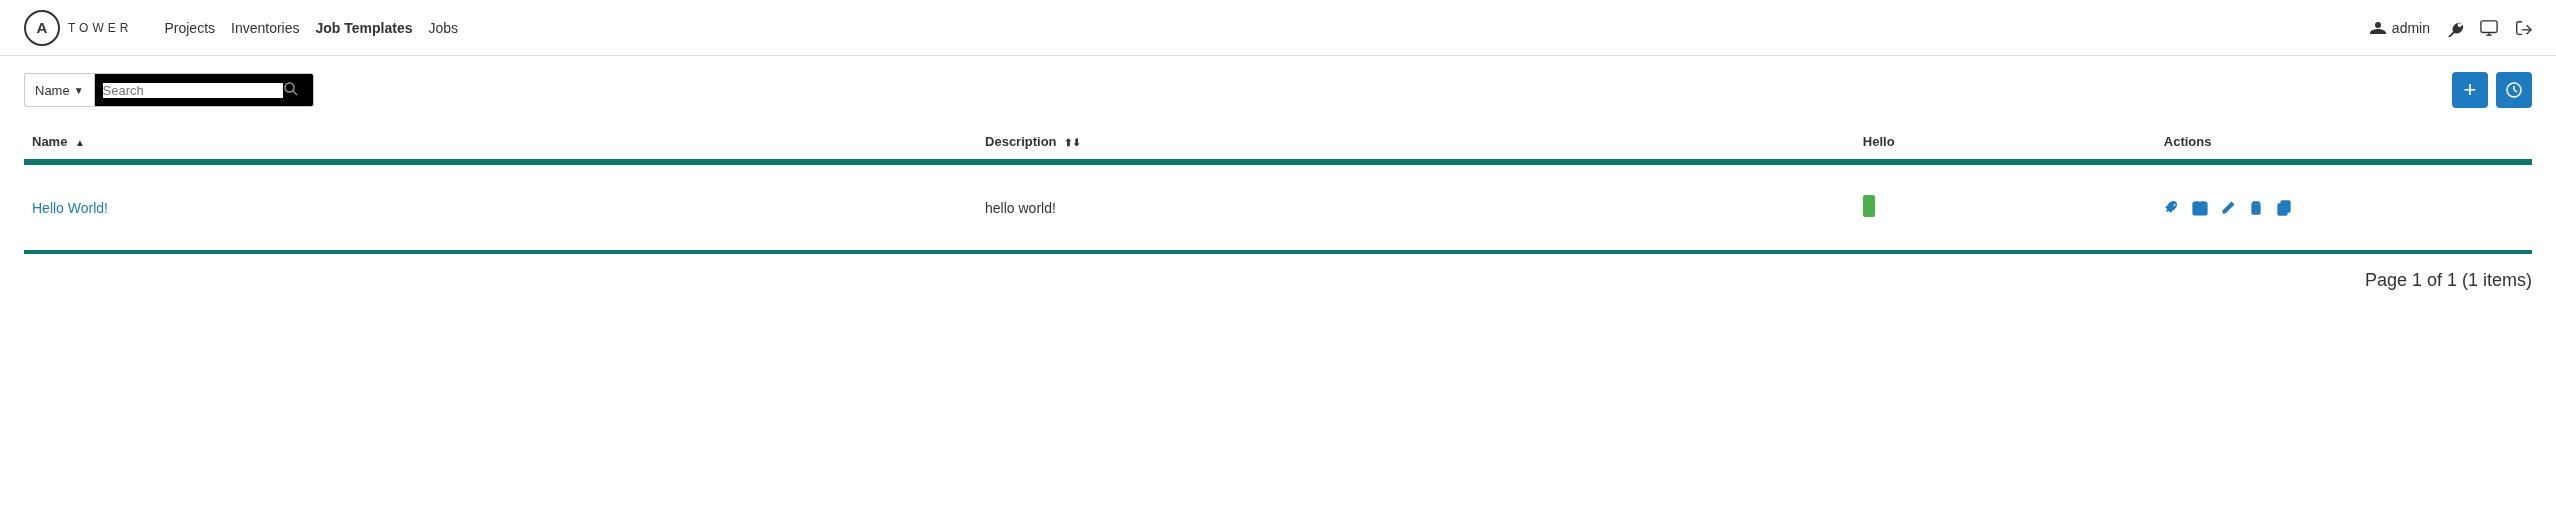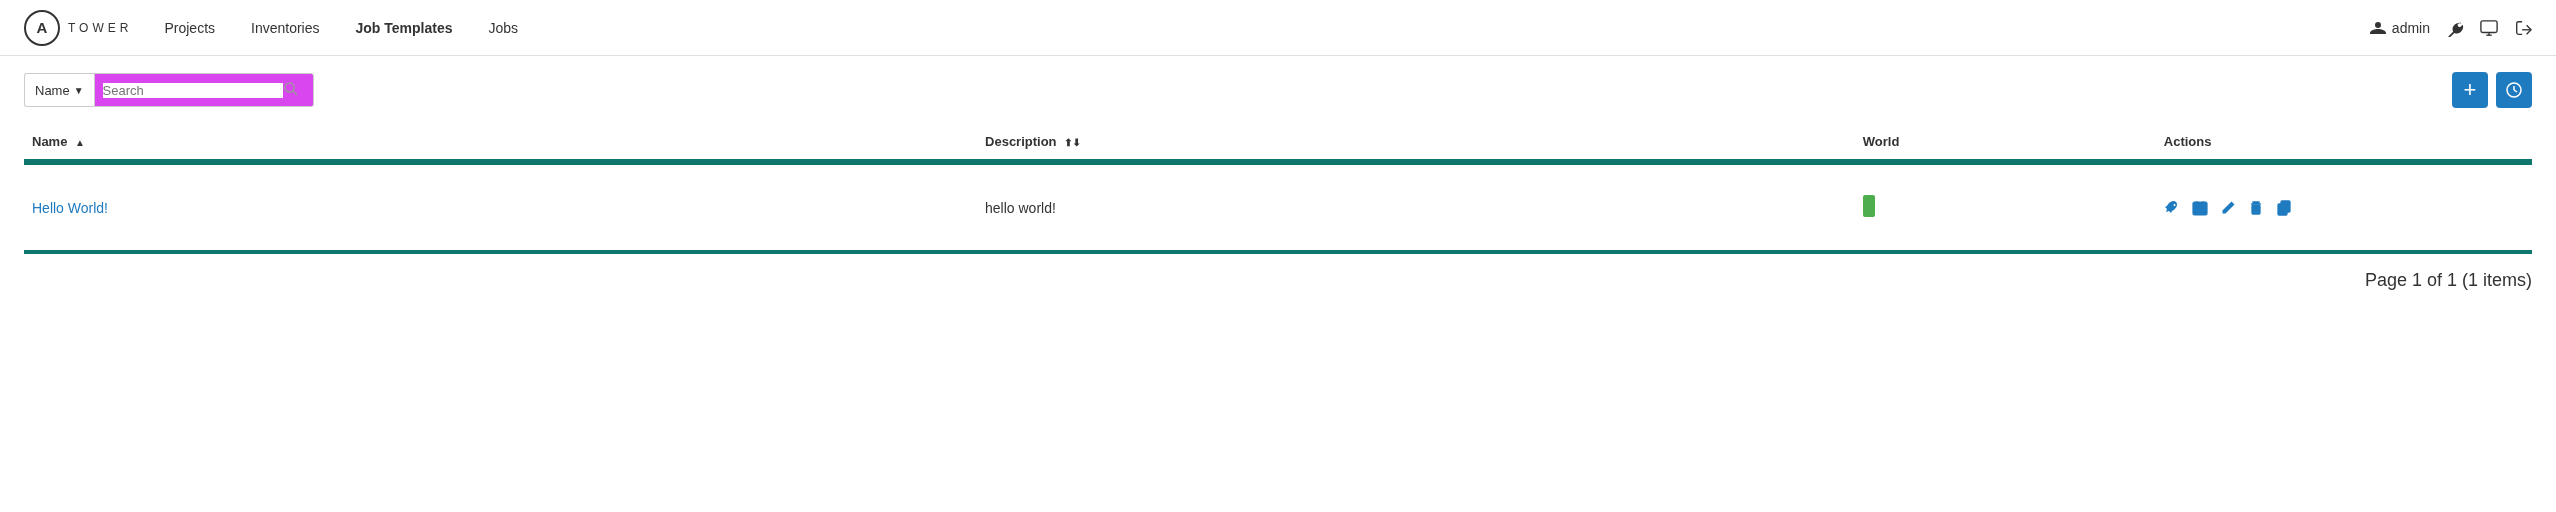--- a/index.html
+++ b/index.html
@@ -38,21 +38,21 @@
     }
     .logo-text {
       font-size: 12px;
       letter-spacing: 4px;
       font-weight: 400;
       text-transform: uppercase;
     }
     .nav-links {
       display: flex;
       align-items: center;
-      gap: 36px;
+      gap: 16px;
       flex: 1;
     }
     .nav-link {
       font-size: 14px;
       color: #333;
       text-decoration: none;
       cursor: pointer;
     }
     .nav-link.active {
       font-weight: bold;
@@ -104,21 +104,21 @@
       height: 34px;
     }
     .search-input-wrap {
       display: flex;
       align-items: center;
       border: 1px solid #ccc;
       border-radius: 0 3px 3px 0;
       padding: 0 8px;
       height: 34px;
       width: 220px;
-      background: #d946ef;
+      background: #000000;
     }
     .search-input-wrap input {
       border: none;
       outline: none;
       font-size: 13px;
       width: 180px;
       color: #999;
     }
     .search-icon-btn {
       background: none;
@@ -334,21 +334,21 @@
       <tr>
         <th class="col-name">
           <span>Name</span>
           <span class="sort-icon">▲</span>
         </th>
         <th class="col-description">
           <span>Description</span>
           <span class="sort-arrows">⬆⬇</span>
         </th>
         <th class="col-status">
-          <span>World</span>
+          <span>Hello</span>
         </th>
         <th class="col-actions">
           <span>Actions</span>
         </th>
       </tr>
     </thead>
     <tbody id="table-body">
 
     <tr>
           <td class="col-name"><a class="link-blue">Hello World!</a></td>

